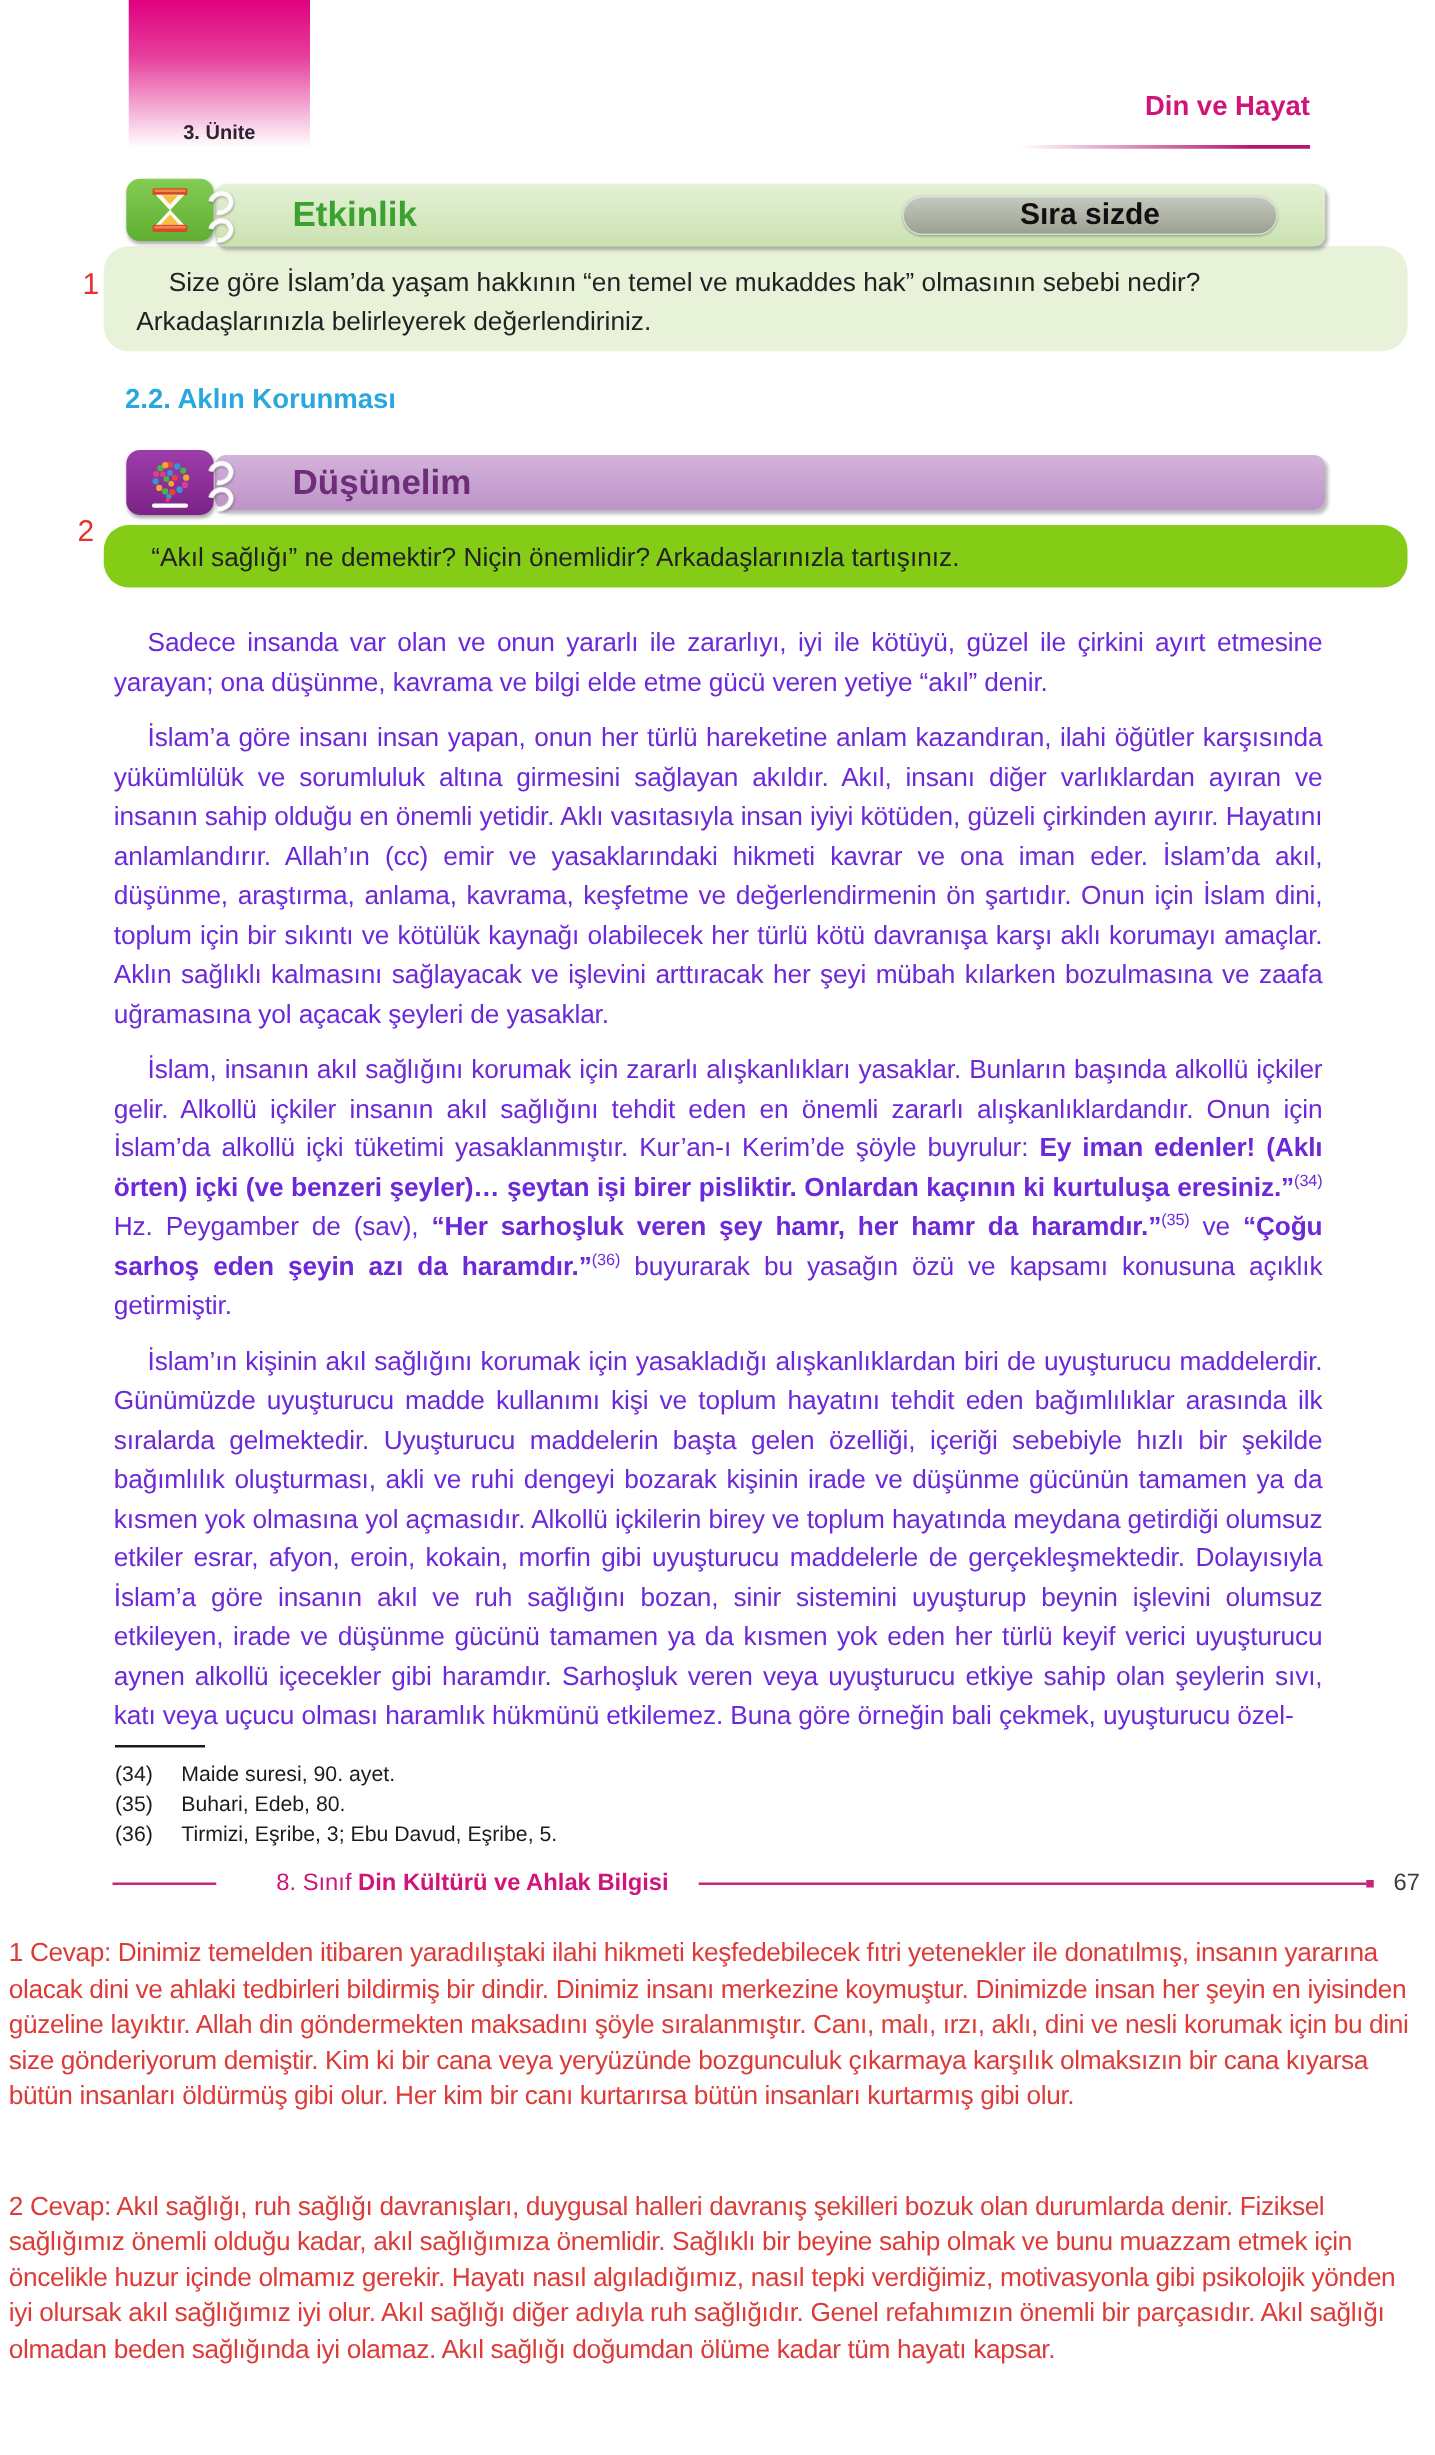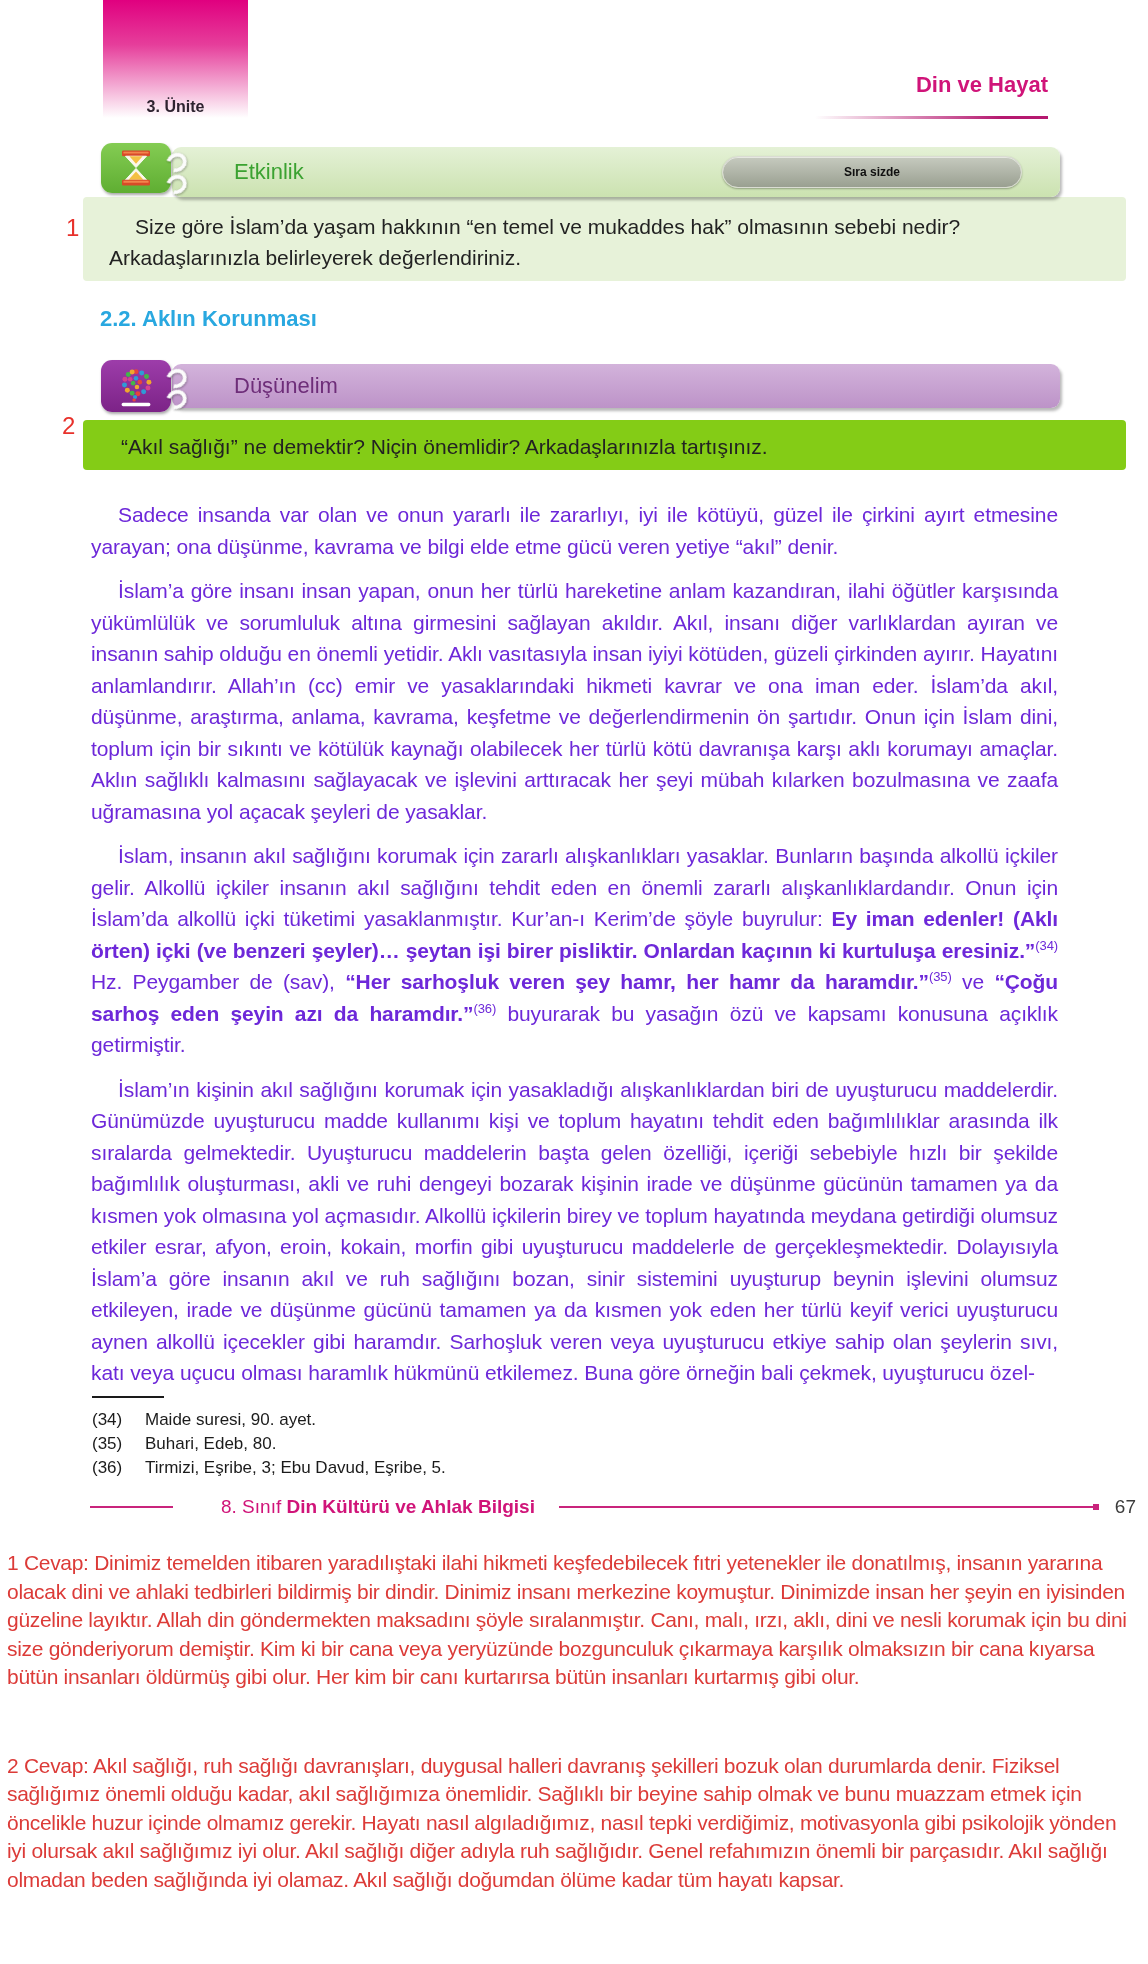--- a/index.html
+++ b/index.html
@@ -18,35 +18,35 @@
   
   .act-tile{position:absolute;border-radius:11px;display:flex;align-items:center;justify-content:center;
     box-shadow:1px 2px 3px rgba(0,0,0,.35);z-index:3;}
   .tile-green{left:101px;top:143px;width:70px;height:50px;background:linear-gradient(180deg,#84cc53,#5fae32);}
   .tile-purple{left:101px;top:360px;width:70px;height:52px;background:linear-gradient(180deg,#9d3daa,#7c2387);}
 
   .act-bar{position:absolute;left:172px;width:888px;border-radius:9px;
     box-shadow:2px 3px 3px rgba(0,0,0,.28);display:flex;align-items:center;z-index:1;}
   .bar-green{top:147px;height:50px;background:linear-gradient(180deg,#e4f1d6,#cbe2b0);}
   .bar-purple{top:364px;height:44px;background:linear-gradient(180deg,#d3b3db,#bd93c8);}
-  .bar-title{margin-left:62px;font-size:22px;font-weight:normal;}
+  .bar-title{margin-left:62px;font-size:28px;font-weight:bold;}
   .title-green{color:#3ba231;}
   .title-purple{color:#6e2d79;}
 
   .pill{position:absolute;right:38px;top:50%;transform:translateY(-50%);width:300px;height:32px;
     border:1px solid #dadcd3;border-radius:16px;background:linear-gradient(180deg,#c6cabf,#9aa091);
     box-shadow:inset 0 1px 0 #e6e8e1,0 1px 2px rgba(0,0,0,.3);
-    font-family:inherit;font-size:12px;font-weight:bold;color:#101010;cursor:pointer;}
+    font-family:inherit;font-size:24px;font-weight:bold;color:#101010;cursor:pointer;}
 
   .ring{position:absolute;width:13px;height:11px;border:4px solid #fcfcfc;border-radius:50%;
     border-left-color:transparent;transform:rotate(-30deg);z-index:4;
     filter:drop-shadow(0 1px 1px rgba(0,0,0,.35));}
 
   .q-num{position:absolute;font-size:24px;color:#e8312b;z-index:5;}
-  .q-box{position:absolute;left:83px;width:1043px;border-radius:4px;box-sizing:border-box;}
+  .q-box{position:absolute;left:83px;width:1043px;border-radius:20px;box-sizing:border-box;}
   .box-green{top:197px;height:84px;background:#e7f2d9;padding:14px 26px 0;}
   .box-purple{top:420px;height:50px;background:#84cc16;padding:11px 26px 0;}
   .q-text{margin:0;font-size:21px;line-height:31px;color:#222;}
   .box-green .q-text{text-indent:26px;}
   .box-purple .q-text{text-indent:12px;}
 
   .section-heading{position:absolute;left:100px;top:306px;margin:0;font-size:22px;font-weight:bold;color:#29a8e0;}
 
   
   .body-text{position:absolute;left:91px;top:499px;width:967px;}

